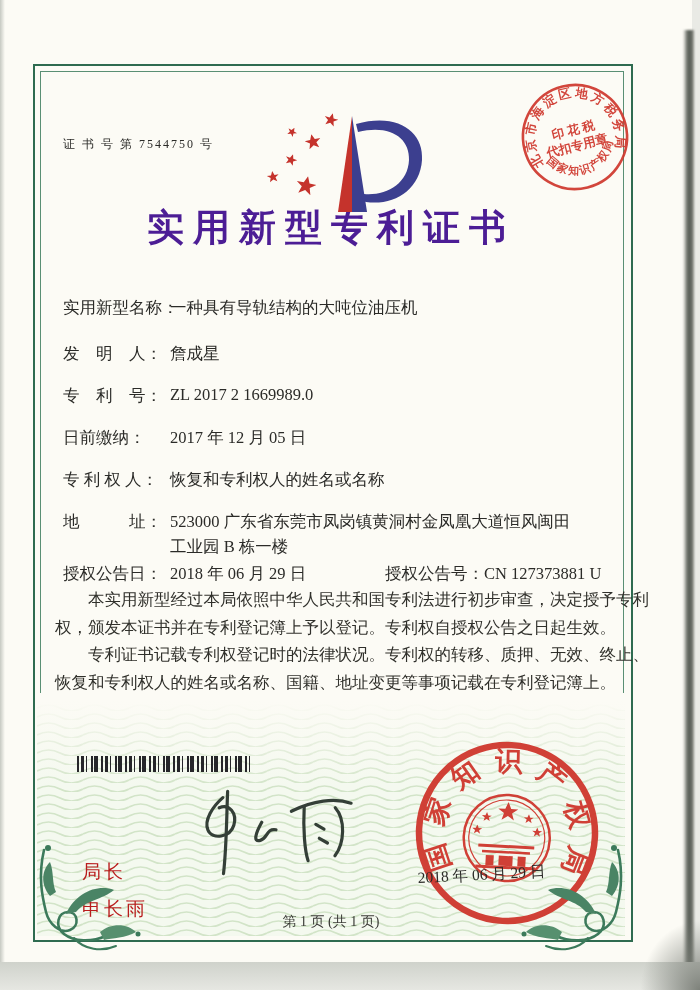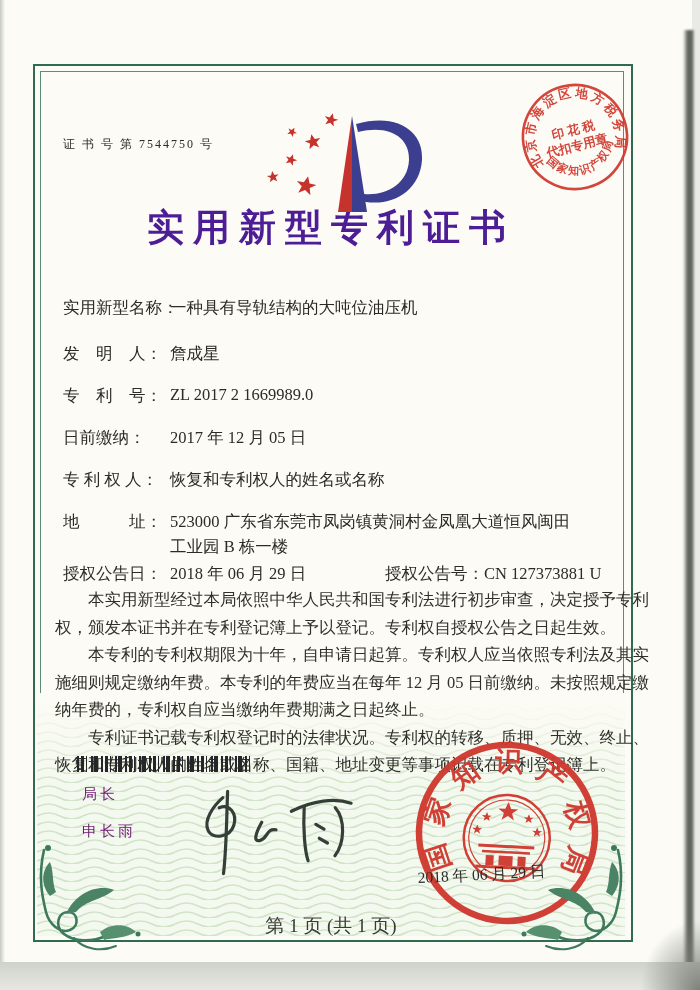--- a/index.html
+++ b/index.html
@@ -34,22 +34,22 @@
   .fvalue{position:absolute;left:107px;white-space:nowrap;text-align:right;}
   .fvalue2{position:absolute;left:107px;white-space:nowrap;}
   .auth-no{position:absolute;left:322px;white-space:nowrap;}
   .paras{left:55px;top:586px;width:594px;font-size:16.5px;line-height:27.5px;color:#30302b;}
   .paras p{margin:0;text-indent:2em;text-align:justify;font-family:Liberation Serif, serif;}
   .barcode{position:absolute;left:77px;top:756px;width:173px;height:16px;z-index:2;
            background:repeating-linear-gradient(90deg,
              #26262a 0 2px,transparent 2px 4px,#26262a 4px 7px,transparent 7px 9px,
              #26262a 9px 10px,transparent 10px 14px,#26262a 14px 16px,transparent 16px 17px,
              #26262a 17px 21px,transparent 21px 24px);}
-  .director{left:82px;top:776px;font-size:15px;letter-spacing:3px;color:#701a75;line-height:37px;}
-  .page-info{left:33px;top:913px;width:596px;text-align:center;font-size:19px;color:#3a3a36;}
+  .director{left:82px;top:853px;font-size:19px;letter-spacing:3px;color:#b91c1c;line-height:37px;}
+  .page-info{left:33px;top:913px;width:596px;text-align:center;font-size:14px;color:#3a3a36;}
   svg.layer{position:absolute;left:0;top:0;z-index:3;pointer-events:none;}
   .seal-text{font-family:"Liberation Serif","DejaVu Serif",serif;font-weight:bold;}
 </style>
 </head>
 <body>
 
 <div class="paper"></div>
 
 <svg class="waves" width="588" height="243">
   <defs>
@@ -98,21 +98,20 @@
     <span class="flabel">授权公告日：</span>
     <span class="fvalue">2018 年 06 月 29 日</span>
     <span class="auth-no">
       <span>授权公告号：</span><span>CN 127373881 U</span>
     </span>
   </div>
 </div>
 
 <div class="txt paras">
   <p>本实用新型经过本局依照中华人民共和国专利法进行初步审查，决定授予专利权，颁发本证书并在专利登记簿上予以登记。专利权自授权公告之日起生效。</p>
-  <p>本专利的专利权期限为十年，自申请日起算。专利权人应当依照专利法及其实施细则规定缴纳年费。本专利的年费应当在每年 12 月 05 日前缴纳。未按照规定缴纳年费的，专利权自应当缴纳年费期满之日起终止。</p>
   <p>专利证书记载专利权登记时的法律状况。专利权的转移、质押、无效、终止、恢复和专利权人的姓名或名称、国籍、地址变更等事项记载在专利登记簿上。</p>
 </div>
 
 <div class="barcode"></div>
 
 <div class="txt director">
   <div>局长</div>
   <div>申长雨</div>
 </div>
 

